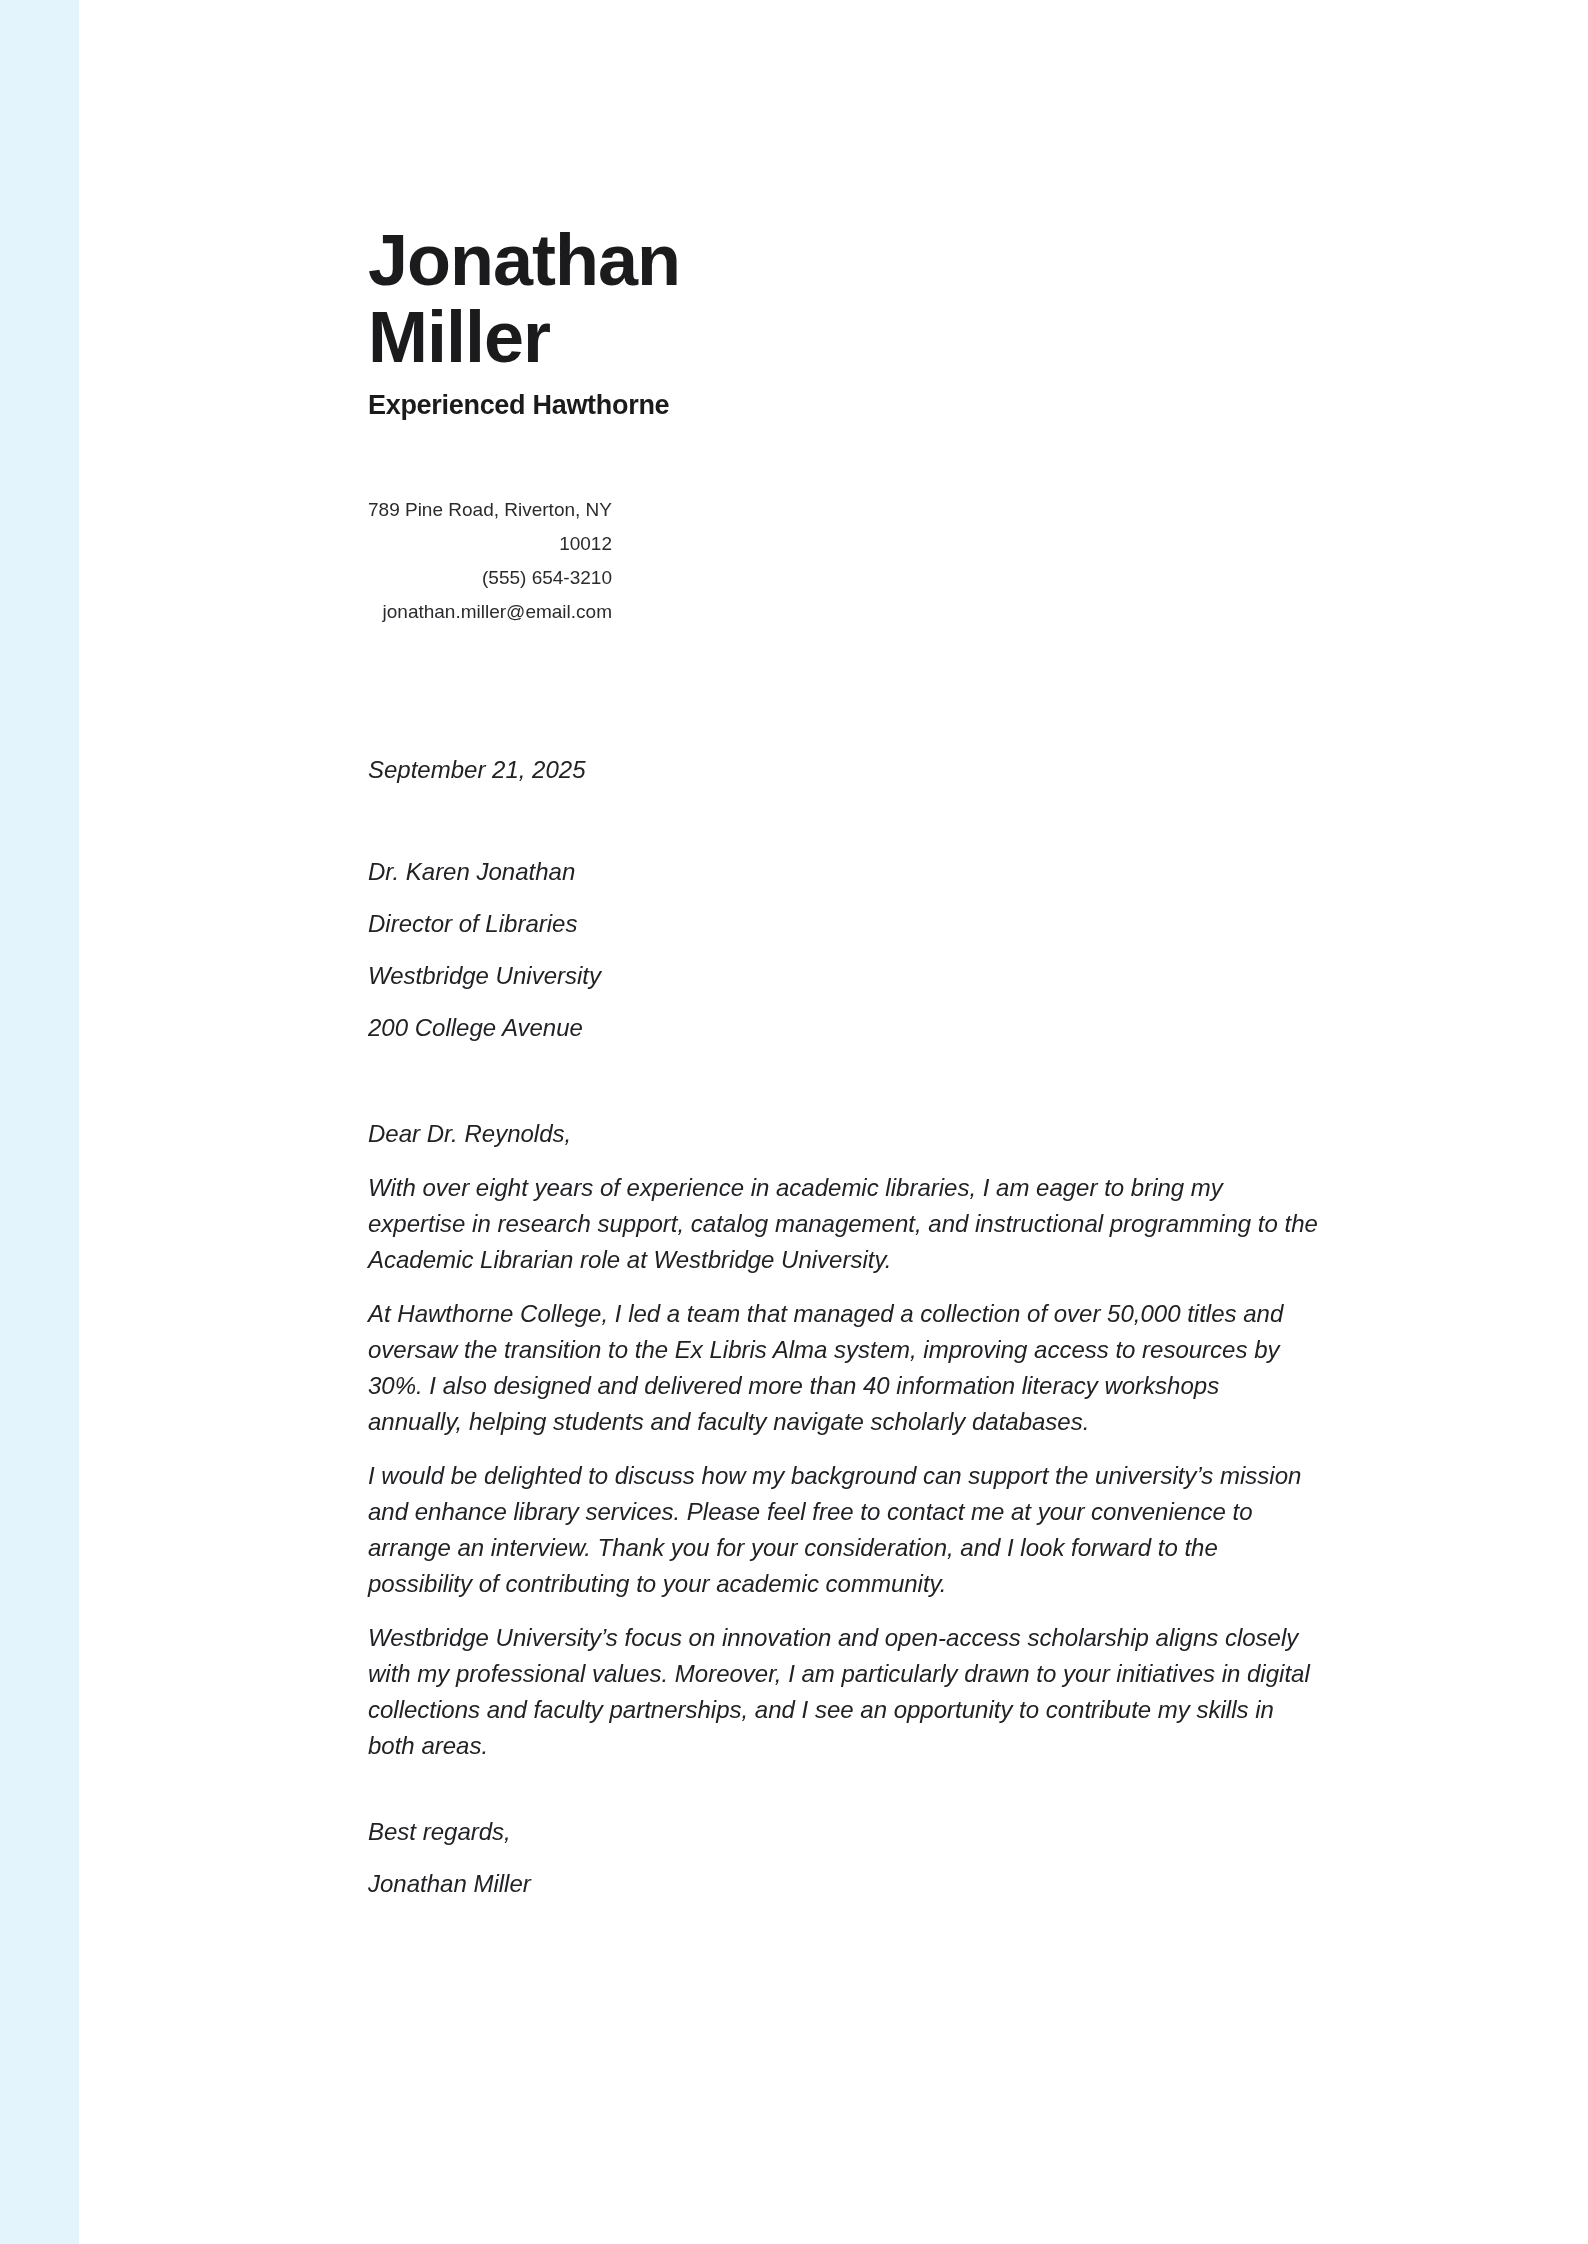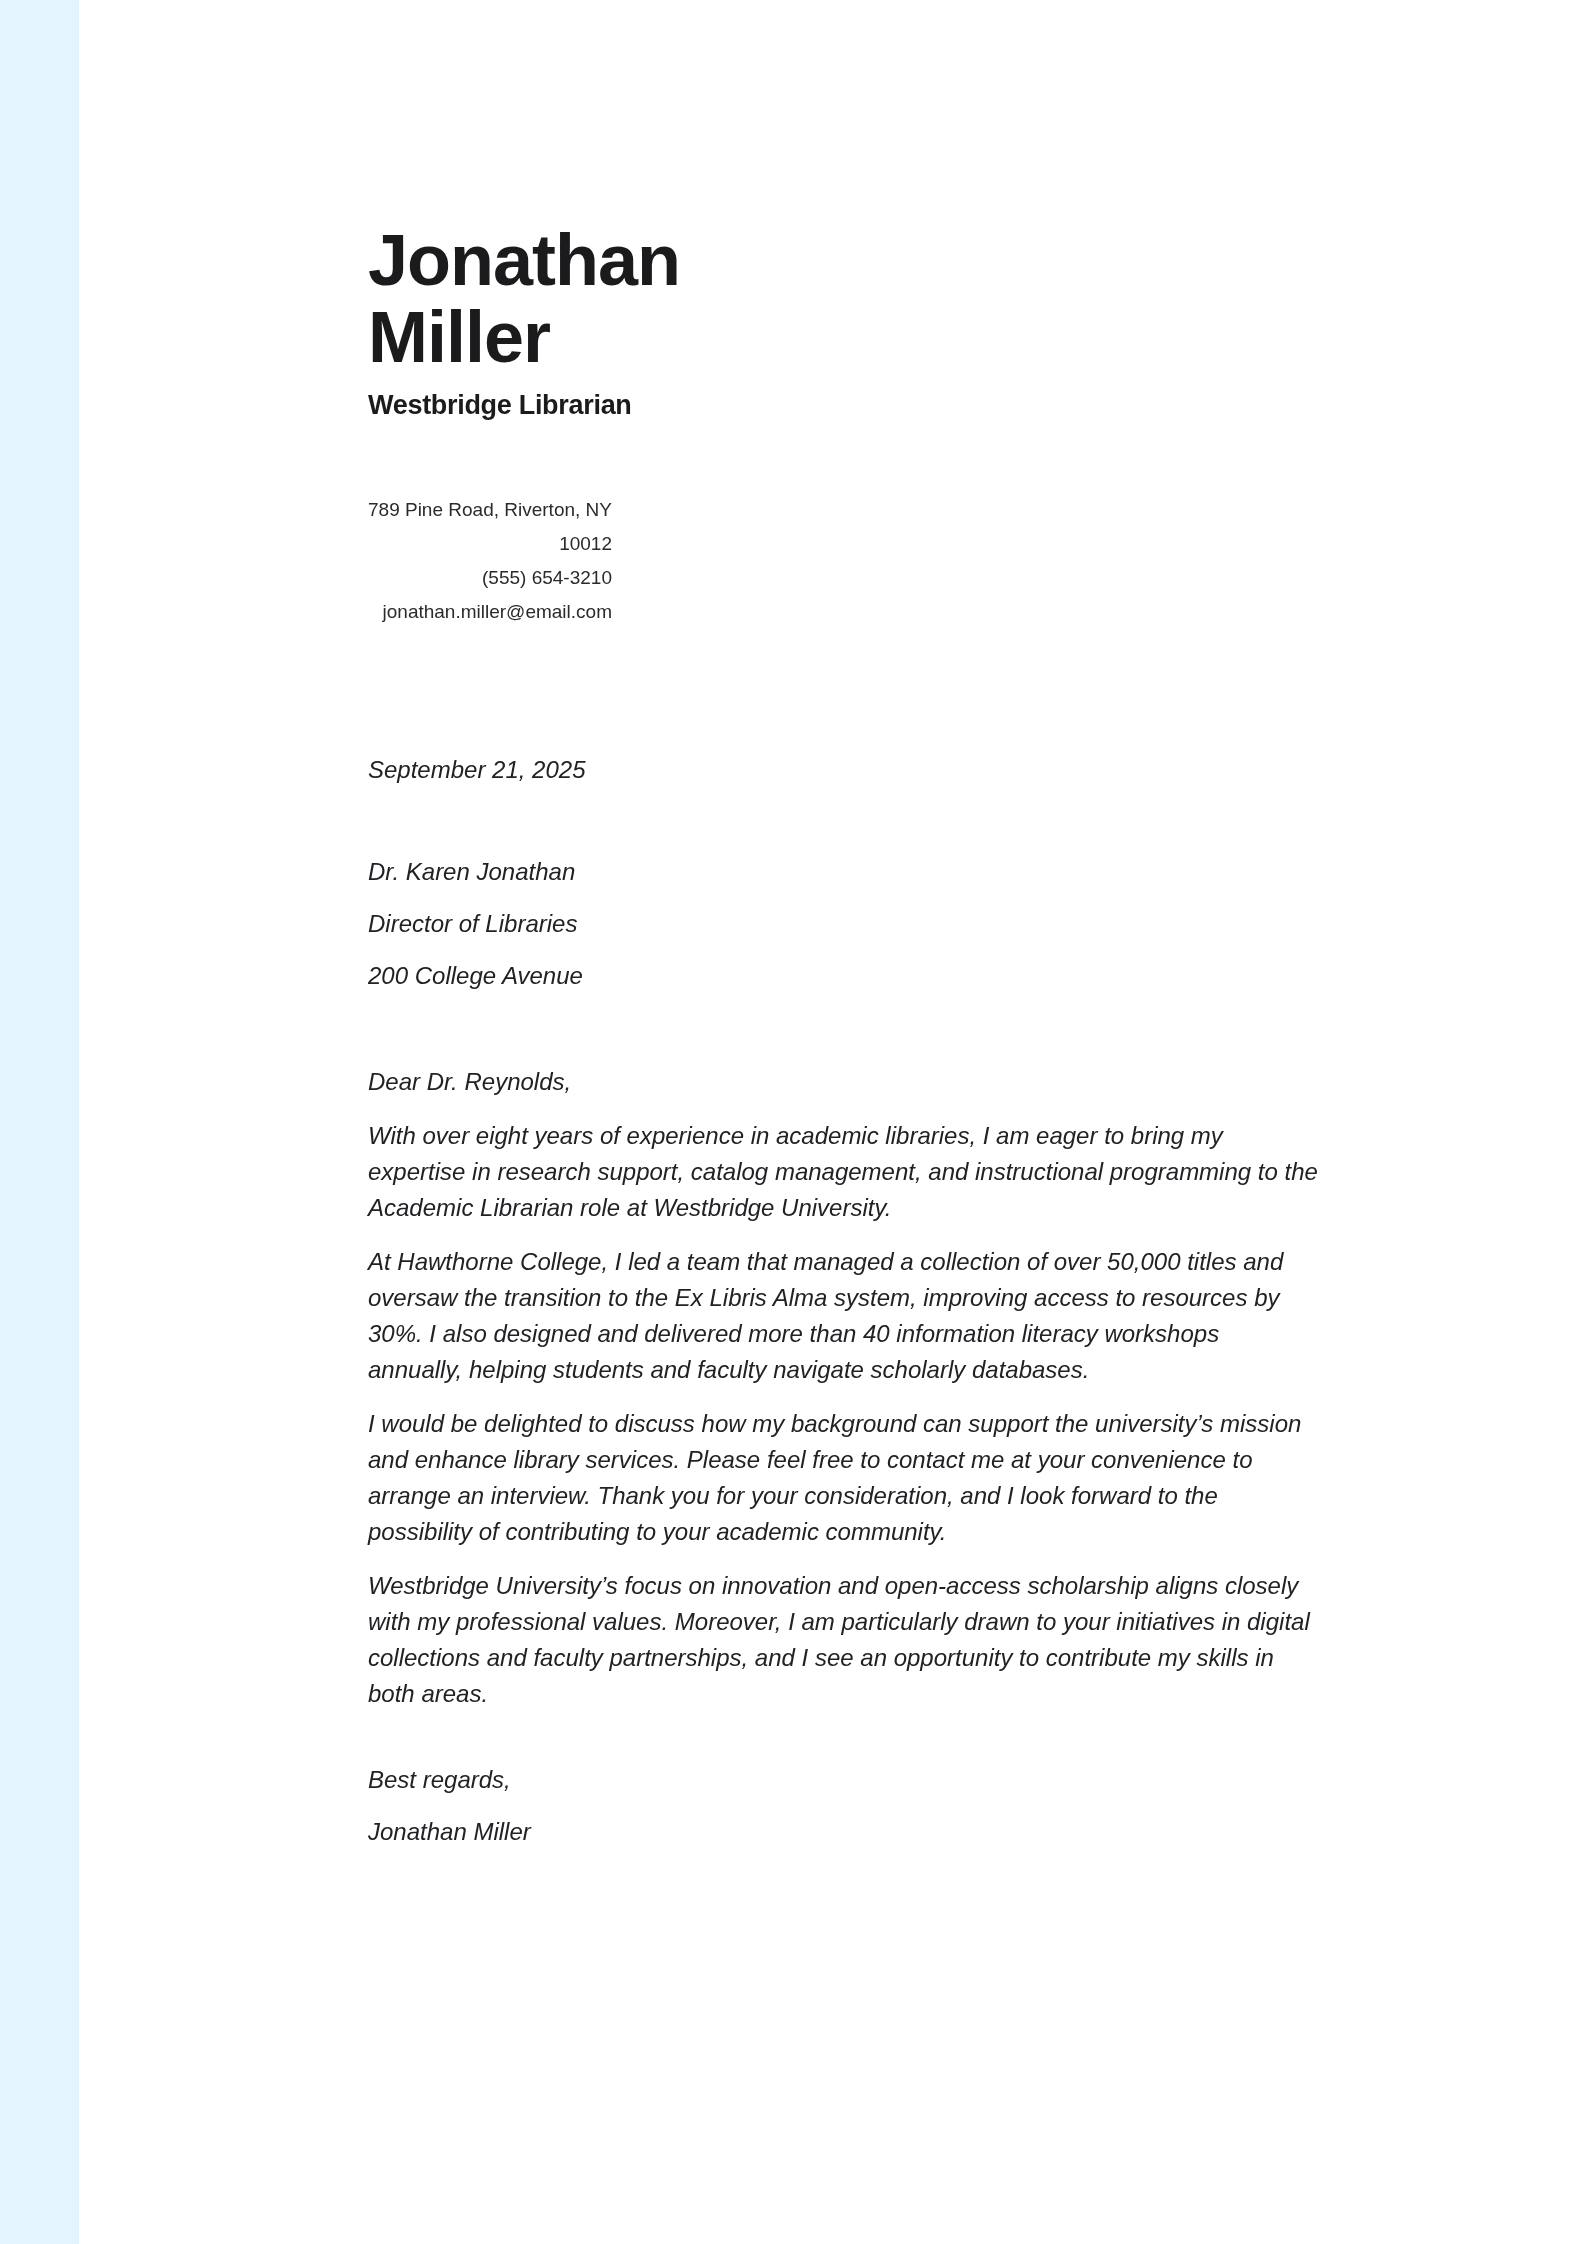--- a/index.html
+++ b/index.html
@@ -77,37 +77,38 @@
   <div class="accent-strip"></div>
 
   <div class="content">
 
     <div class="header">
       <div>
         <div class="name">
           <div>Jonathan</div>
           <div>Miller</div>
         </div>
-        <div class="job-title">Westbridge Librarian</div>
+        <div class="job-title">Experienced Hawthorne</div>
       </div>
 
       <div class="contact">
         <div>789 Pine Road, Riverton, NY</div>
         <div>10012</div>
         <div>(555) 654-3210</div>
         <div>jonathan.miller@email.com</div>
       </div>
     </div>
 
     <div class="letter">
       <div class="date">September 21, 2025</div>
 
       <div class="recipient">
         <div class="recipient-line">Dr. Karen Jonathan</div>
         <div class="recipient-line">Director of Libraries</div>
+        <div class="recipient-line">Westbridge University</div>
         <div class="recipient-line">200 College Avenue</div>
       </div>
 
       <div class="salutation">Dear Dr. Reynolds,</div>
 
       <div class="paragraph">With over eight years of experience in academic libraries, I am eager to bring my expertise in research support, catalog management, and instructional programming to the Academic Librarian role at Westbridge University.</div>
       <div class="paragraph">At Hawthorne College, I led a team that managed a collection of over 50,000 titles and oversaw the transition to the Ex Libris Alma system, improving access to resources by 30%. I also designed and delivered more than 40 information literacy workshops annually, helping students and faculty navigate scholarly databases.</div>
       <div class="paragraph">I would be delighted to discuss how my background can support the university’s mission and enhance library services. Please feel free to contact me at your convenience to arrange an interview. Thank you for your consideration, and I look forward to the possibility of contributing to your academic community.</div>
       <div class="paragraph">Westbridge University’s focus on innovation and open-access scholarship aligns closely with my professional values. Moreover, I am particularly drawn to your initiatives in digital collections and faculty partnerships, and I see an opportunity to contribute my skills in both areas.</div>
 

